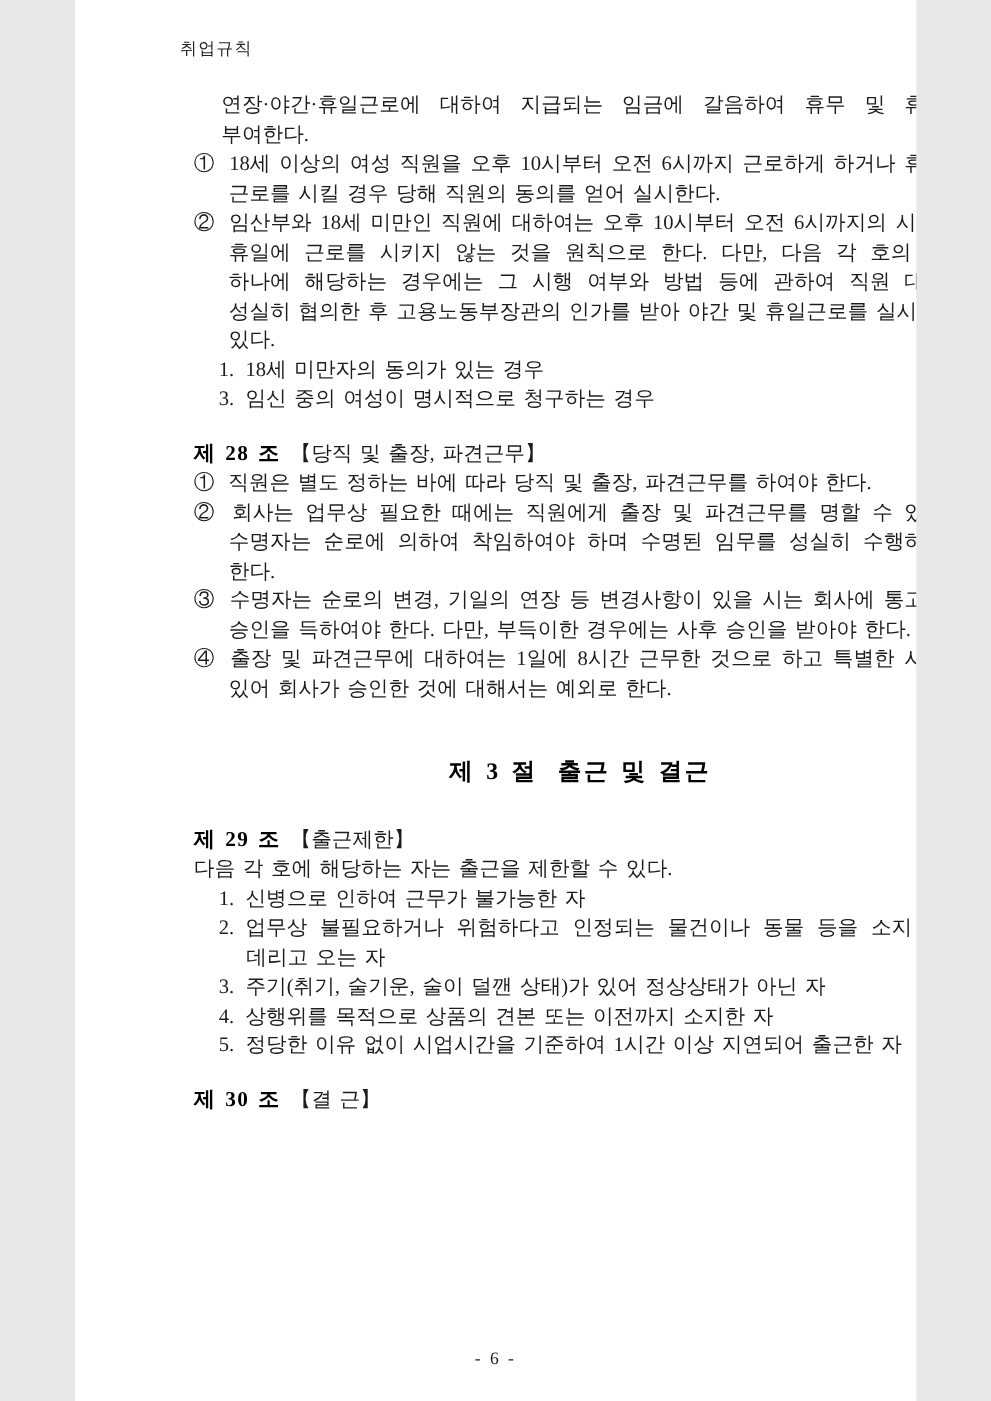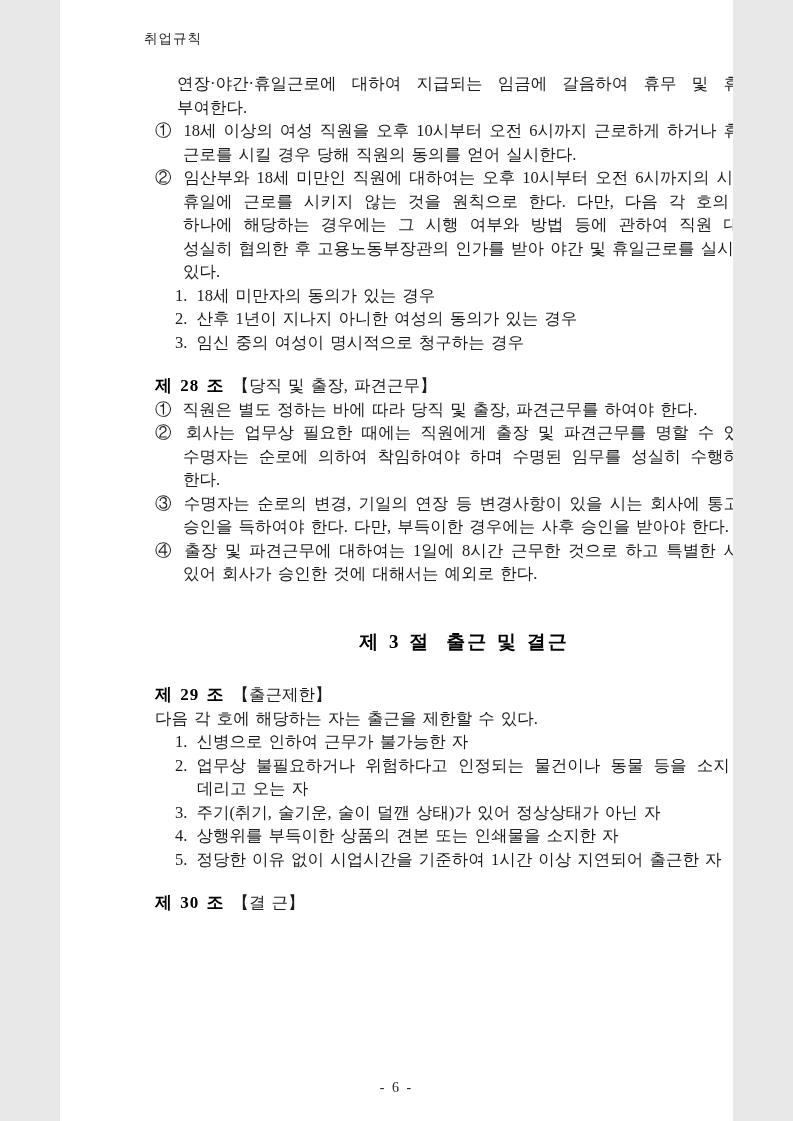--- a/index.html
+++ b/index.html
@@ -76,32 +76,31 @@
 <body>
 
 <div class="page">
   <div class="doc-header">취업규칙</div>
 
   <div class="content">
       <div class="cont">연장·야간·휴일근로에 대하여 지급되는 임금에 갈음하여 휴무 및 휴가를 부여한다.</div>
       <div class="item"><span class="marker">①</span><span>18세 이상의 여성 직원을 오후 10시부터 오전 6시까지 근로하게 하거나 휴일에 근로를 시킬 경우 당해 직원의 동의를 얻어 실시한다.</span></div>
       <div class="item"><span class="marker">②</span><span>임산부와 18세 미만인 직원에 대하여는 오후 10시부터 오전 6시까지의 시간 및 휴일에 근로를 시키지 않는 것을 원칙으로 한다. 다만, 다음 각 호의 어느 하나에 해당하는 경우에는 그 시행 여부와 방법 등에 관하여 직원 대표와 성실히 협의한 후 고용노동부장관의 인가를 받아 야간 및 휴일근로를 실시할 수 있다.</span></div>
       <div class="subitem"><span class="marker">1.</span><span>18세 미만자의 동의가 있는 경우</span></div>
-      <div class="subitem"><span class="marker">2.</span><span>산후 1년이 지나지 아니한 여성의 동의가 있는 경우</span></div>
       <div class="subitem"><span class="marker">3.</span><span>임신 중의 여성이 명시적으로 청구하는 경우</span></div>
       <div class="article-head"><span class="art-num">제 28 조</span><span class="art-title">【당직 및 출장, 파견근무】</span></div>
       <div class="item"><span class="marker">①</span><span>직원은 별도 정하는 바에 따라 당직 및 출장, 파견근무를 하여야 한다.</span></div>
       <div class="item"><span class="marker">②</span><span>회사는 업무상 필요한 때에는 직원에게 출장 및 파견근무를 명할 수 있으며 수명자는 순로에 의하여 착임하여야 하며 수명된 임무를 성실히 수행하여야 한다.</span></div>
       <div class="item"><span class="marker">③</span><span>수명자는 순로의 변경, 기일의 연장 등 변경사항이 있을 시는 회사에 통고하고 승인을 득하여야 한다. 다만, 부득이한 경우에는 사후 승인을 받아야 한다.</span></div>
       <div class="item"><span class="marker">④</span><span>출장 및 파견근무에 대하여는 1일에 8시간 근무한 것으로 하고 특별한 사정이 있어 회사가 승인한 것에 대해서는 예외로 한다.</span></div>
       <div class="section-head"><span class="sec-num">제 3 절</span><span class="sec-title">출근 및 결근</span></div>
       <div class="article-head"><span class="art-num">제 29 조</span><span class="art-title">【출근제한】</span></div>
       <div class="plain">다음 각 호에 해당하는 자는 출근을 제한할 수 있다.</div>
       <div class="subitem"><span class="marker">1.</span><span>신병으로 인하여 근무가 불가능한 자</span></div>
       <div class="subitem"><span class="marker">2.</span><span>업무상 불필요하거나 위험하다고 인정되는 물건이나 동물 등을 소지 또는 데리고 오는 자</span></div>
       <div class="subitem"><span class="marker">3.</span><span>주기(취기, 술기운, 술이 덜깬 상태)가 있어 정상상태가 아닌 자</span></div>
-      <div class="subitem"><span class="marker">4.</span><span>상행위를 부득이한 상품의 견본 또는 인쇄물을 소지한 자</span></div>
+      <div class="subitem"><span class="marker">4.</span><span>상행위를 목적으로 상품의 견본 또는 이전까지 소지한 자</span></div>
       <div class="subitem"><span class="marker">5.</span><span>정당한 이유 없이 시업시간을 기준하여 1시간 이상 지연되어 출근한 자</span></div>
       <div class="article-head"><span class="art-num">제 30 조</span><span class="art-title">【결 근】</span></div>
     </div>
 
   <div class="page-footer">- 6 -</div>
 </div>
 
 </body></html>

